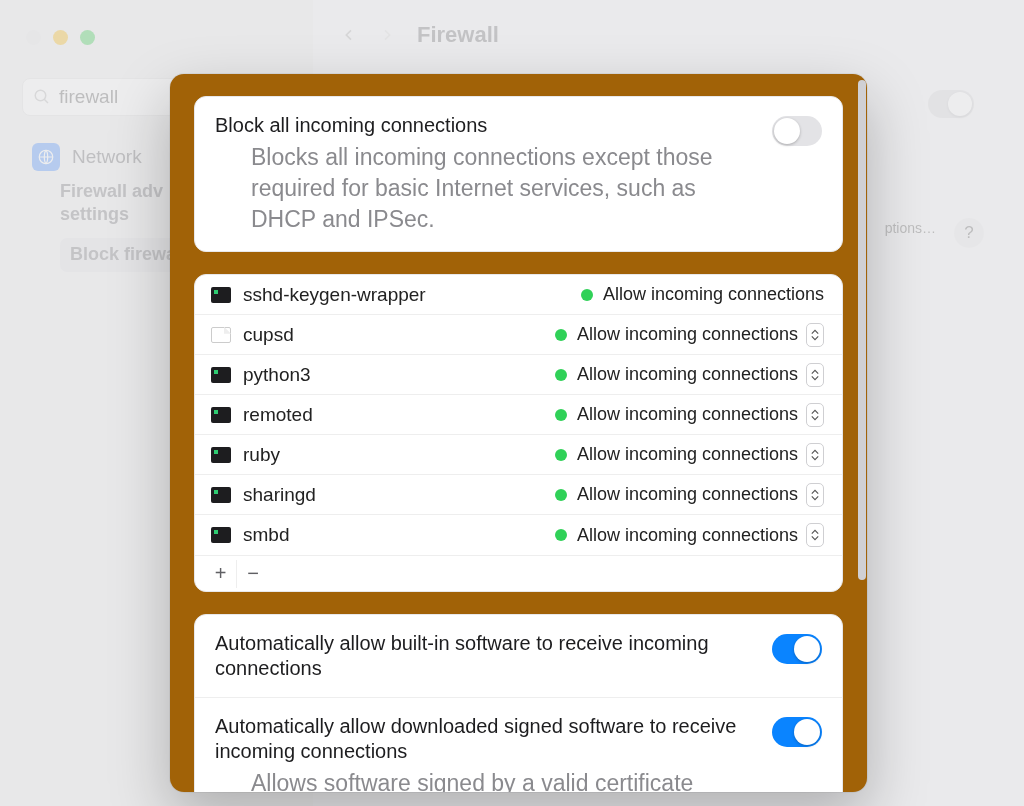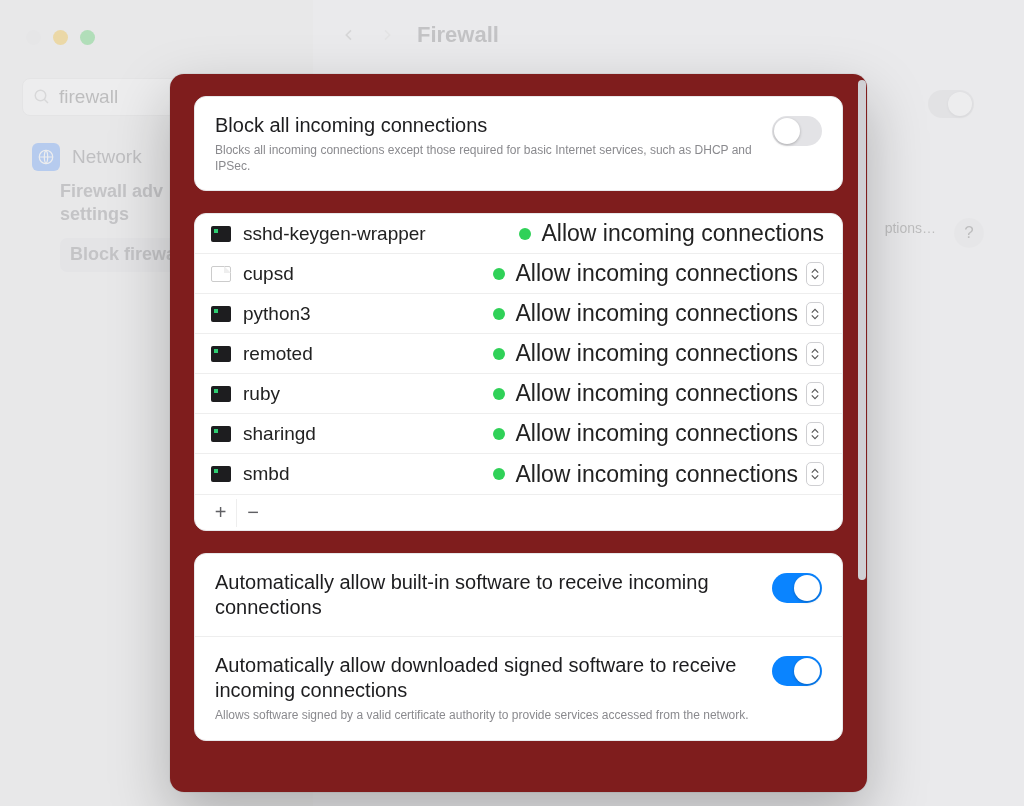--- a/index.html
+++ b/index.html
@@ -34,53 +34,53 @@
   .bg-chev { width:16px; height:16px; opacity:0.45; }
   .bg-title { font-size:22px; font-weight:700; color:#6a6a6e; }
 
   .bg-toggle { position:absolute; right:50px; top:90px; width:46px; height:28px; background:#d8d8dc; border-radius:14px; }
   .bg-toggle::after{content:"";position:absolute;right:2px;top:2px;width:24px;height:24px;border-radius:50%;background:#fff;box-shadow:0 1px 3px rgba(0,0,0,0.2);}
 
   .bg-options { position:absolute; right:88px; top:220px; font-size:14px; color:#555; }
   .bg-help { position:absolute; right:40px; top:218px; width:30px; height:30px; border-radius:50%; background:#e7e7ea; display:flex; align-items:center; justify-content:center; font-size:17px; color:#555; }
 
   
-  .sheet { position:absolute; left:170px; top:74px; width:697px; height:718px; background:#7f1d1d; border-radius:14px; box-shadow:0 24px 60px rgba(0,0,0,0.25), 0 0 0 1px rgba(0,0,0,0.05); display:flex; flex-direction:column; overflow:hidden; }
+  .sheet { position:absolute; left:170px; top:74px; width:697px; height:718px; background:#a16207; border-radius:14px; box-shadow:0 24px 60px rgba(0,0,0,0.25), 0 0 0 1px rgba(0,0,0,0.05); display:flex; flex-direction:column; overflow:hidden; }
   .sheet-scroll-thumb { position:absolute; right:-14px; top:80px; width:8px; height:500px; background:#d0d0d4; border-radius:4px; }
 
   .sheet-body { flex:1; overflow:auto; padding:22px 24px 8px 24px; }
   .sheet-body::-webkit-scrollbar{width:8px;}
   .sheet-body::-webkit-scrollbar-thumb{background:#d5d5da;border-radius:4px;}
 
   .card { background:#fff; border:1px solid #e8e8ea; border-radius:12px; margin-bottom:22px; }
   .card-row { padding:16px 20px; display:flex; align-items:flex-start; gap:14px; }
   .card-row + .card-row { border-top:1px solid #eee; }
   .row-text { flex:1; }
   .row-title { font-size:20px; color:#1d1d1f; line-height:1.25; }
-  .row-sub { font-size:12px; color:#8a8a8e; margin-top:4px; line-height:1.35; }
+  .row-sub { font-size:23px; color:#8a8a8e; margin-top:4px; line-height:1.35;margin-left:36px; }
 
   
   .switch { width:50px; height:30px; border-radius:15px; position:relative; flex-shrink:0; margin-top:3px; }
   .switch.off { background:#e3e3e6; }
   .switch.on { background:#0a84ff; }
   .switch .knob { position:absolute; top:2px; width:26px; height:26px; border-radius:50%; background:#fff; box-shadow:0 1px 3px rgba(0,0,0,0.25); }
   .switch.off .knob { left:2px; }
   .switch.on .knob { right:2px; }
 
   
   .list-card { background:#fff; border:1px solid #e8e8ea; border-radius:12px; margin-bottom:22px; overflow:hidden; }
   .app-row { display:flex; align-items:center; height:40px; padding:0 18px 0 16px; border-bottom:1px solid #eee; }
   .app-row:last-of-type { border-bottom:none; }
   .app-ico { width:20px; height:16px; border-radius:2px; margin-right:12px; background:#1d1d1f; position:relative; flex-shrink:0; }
   .app-ico.term::after{content:"";position:absolute;left:3px;top:3px;width:4px;height:4px;background:#2ecc71;}
   .app-ico.doc { background:#fff; border:1px solid #ccc; }
   .app-ico.doc::before{content:"";position:absolute;right:-1px;top:-1px;width:7px;height:7px;background:#eee;clip-path:polygon(0 0,100% 100%,0 100%);}
   .app-name { font-size:19px; color:#222; flex:1; }
   .status-dot { width:12px; height:12px; border-radius:50%; background:#30d158; margin-right:10px; flex-shrink:0; }
-  .status-txt { font-size:23px; color:#222; }
+  .status-txt { font-size:18px; color:#222; }
   .stepper { width:18px; height:24px; border:1px solid #cfcfd2; border-radius:5px; margin-left:8px; display:flex; flex-direction:column; align-items:center; justify-content:center; flex-shrink:0; }
   .stepper svg{width:8px;height:6px;display:block;}
 
   .list-toolbar { height:36px; border-top:1px solid #eee; display:flex; align-items:center; padding:0 10px; gap:0; }
   .tb-btn { width:32px; height:28px; display:flex; align-items:center; justify-content:center; font-size:20px; color:#606064; border-right:1px solid #eee; }
   .tb-btn:last-child{border-right:none;}
 
   
   .sheet-footer { height:70px; border-top:1px solid #e8e8ea; display:flex; align-items:center; justify-content:flex-end; gap:14px; padding:0 24px; }
   .btn { height:34px; padding:0 20px; border-radius:7px; font-size:17px; display:flex; align-items:center; justify-content:center; cursor:pointer; }

